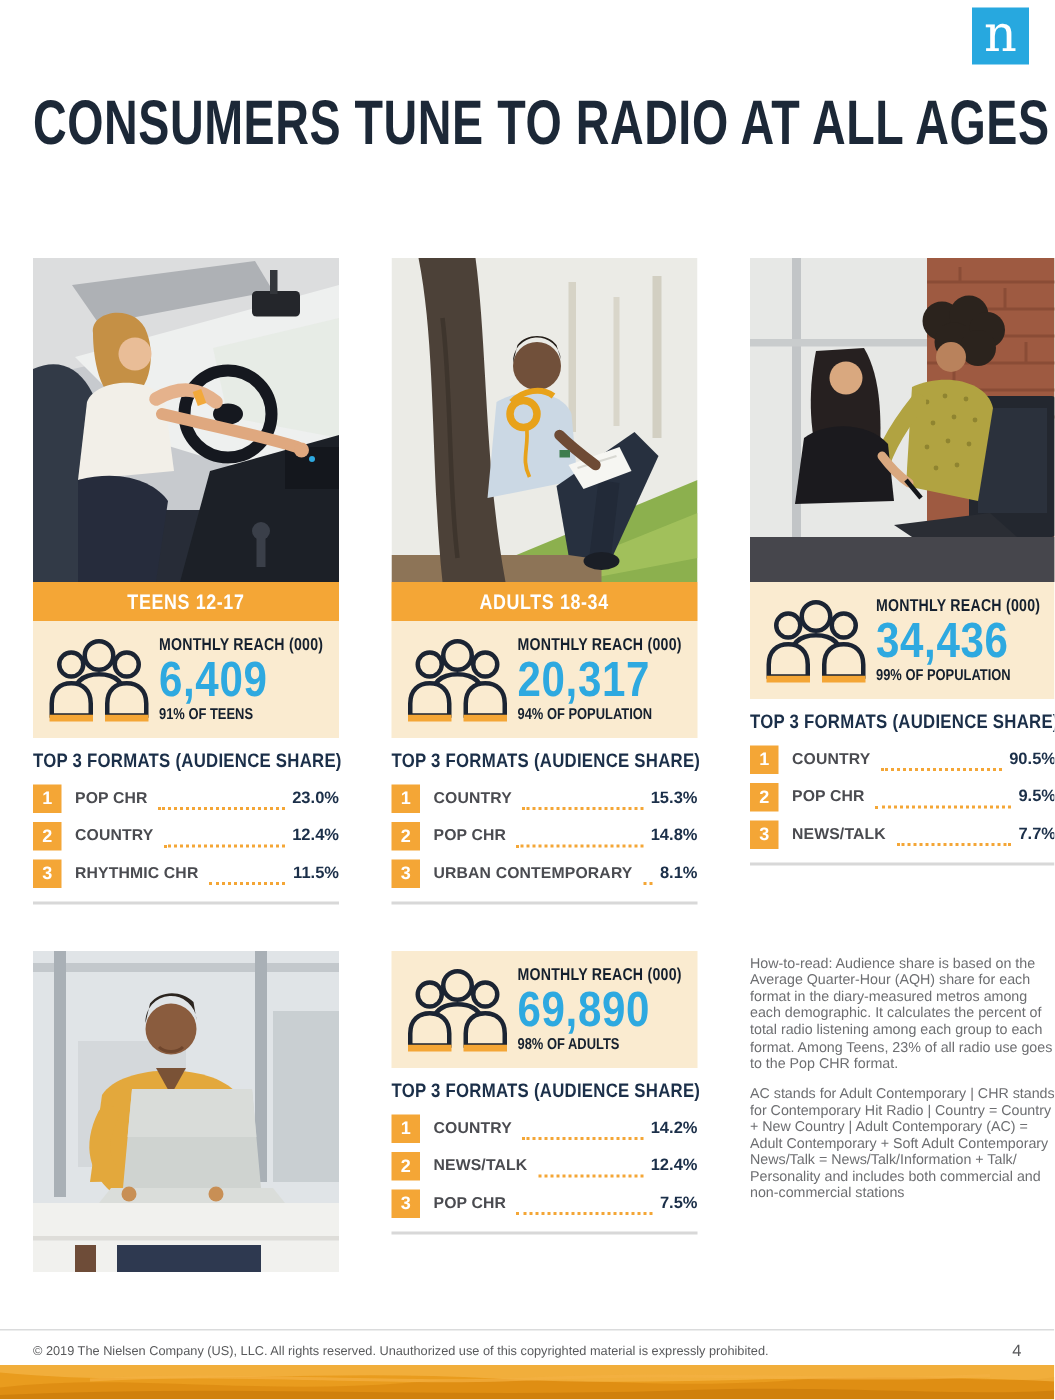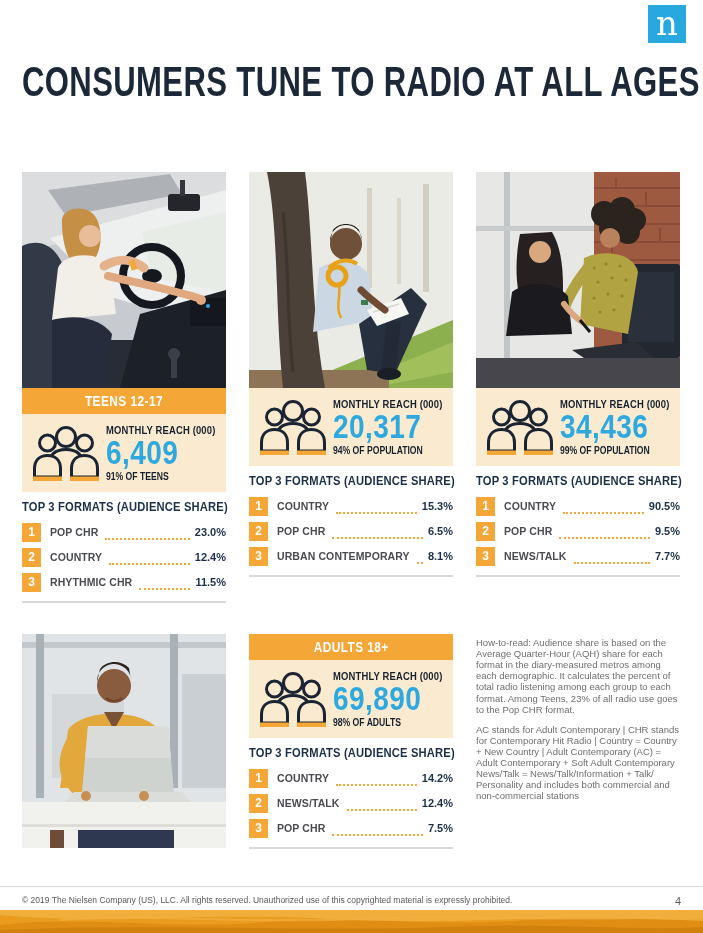--- a/index.html
+++ b/index.html
@@ -12,21 +12,21 @@
   .logo{position:absolute;left:648,top:5px;}
   .logo{position:absolute;left:648px;top:5px;width:38px;height:38px;background:#27A8DF;
         color:#fff;font-family:"DejaVu Serif",serif;font-size:34px;line-height:36px;
         text-align:center;}
   .title{position:absolute;left:22px;top:58px;margin:0;color:#1C2837;font-size:42px;
          font-weight:bold;letter-spacing:.5px;transform:scaleX(.74);transform-origin:0 50%;
          white-space:nowrap;}
   .subtitle{position:absolute;left:22px;top:119px;width:650px;margin:0;color:#6D6E71;
             font-size:12px;line-height:1.75;}
 
-  .row{position:absolute;left:22px;display:flex;gap:23px;}
+  .row{position:absolute;left:22px;display:flex;gap:35px;}
   .row1{top:172px;}
   .row2{top:634px;}
   .card{width:204px;display:flex;flex-direction:column;}
   .photo{display:block;width:204px;flex:0 0 auto;}
   .banner{height:26px;background:#F4A636;color:#ffffff;display:flex;align-items:center;
           justify-content:center;font-weight:bold;font-size:14px;letter-spacing:.5px;}
   .stat{height:78px;background:#FAEBD0;display:flex;align-items:center;padding:0 8px 0 10px;
         box-sizing:border-box;}
   .people{flex:0 0 auto;margin-right:6px;}
   .stat-text{display:flex;flex-direction:column;min-width:0;}
@@ -157,20 +157,23 @@
         <path d="M80,96 C88,88 100,86 108,92" stroke="#E8A21A" stroke-width="4" fill="none"></path>
         <path d="M90,112 C92,126 86,134 92,146" stroke="#E8A21A" stroke-width="2.5" fill="none"></path>
         <path d="M110,152 L162,116 L178,132 L146,202 L118,198 Z" fill="#27303F"></path>
         <polygon points="146,202 152,150 138,148 132,198" fill="#222A38"></polygon>
         <ellipse cx="140" cy="202" rx="12" ry="6" fill="#1A1E26"></ellipse>
         <polygon points="118,138 152,126 160,142 128,154" fill="#F6F6F2"></polygon>
         <line x1="124" y1="140" x2="150" y2="132" stroke="#D8D8D2" stroke-width="1.5"></line>
         <path d="M112,118 C120,126 128,132 136,138" stroke="#6E4B35" stroke-width="7" fill="none" stroke-linecap="round"></path>
         <rect x="112" y="128" width="7" height="5" fill="#3E7D4E"></rect>
       </svg>
+      <div class="banner">
+        <span class="cond-c">ADULTS 18-34</span>
+      </div>
       <div class="stat">
         <svg class="people" width="68" height="58" viewBox="0 0 68 58">
           <g stroke="#1B2433" stroke-width="3" fill="none">
             <circle cx="34" cy="13" r="9.5"></circle>
             <path d="M17,42 C17,30 24,25.5 34,25.5 C44,25.5 51,30 51,42"></path>
             <circle cx="15.5" cy="19" r="8"></circle>
             <circle cx="52.5" cy="19" r="8"></circle>
           </g>
           <g stroke="#1B2433" stroke-width="3" fill="#FAEBD0">
             <path d="M2.5,53 V45 C2.5,36 8,31.5 15.5,31.5 C23,31.5 28.5,36 28.5,45 V53 Z"></path>
@@ -189,21 +192,21 @@
       <div class="fmt-row">
         <span class="badge">1</span>
         <span class="fmt-name">COUNTRY</span>
         <span class="leader"></span>
         <span class="fmt-share">15.3%</span>
       </div>
       <div class="fmt-row">
         <span class="badge">2</span>
         <span class="fmt-name">POP CHR</span>
         <span class="leader"></span>
-        <span class="fmt-share">6.5%</span>
+        <span class="fmt-share">14.8%</span>
       </div>
       <div class="fmt-row">
         <span class="badge">3</span>
         <span class="fmt-name">URBAN CONTEMPORARY</span>
         <span class="leader"></span>
         <span class="fmt-share">8.1%</span>
       </div>
       <div class="card-divider"></div>
     </div>
 
@@ -328,23 +331,20 @@
         <circle cx="64" cy="162" r="5" fill="#C88F55"></circle>
         <circle cx="122" cy="162" r="5" fill="#C88F55"></circle>
         <rect x="0" y="168" width="204" height="46" fill="#F1F1EE"></rect>
         <rect x="0" y="190" width="204" height="3" fill="#DEDDD9"></rect>
         <rect x="56" y="196" width="96" height="18" fill="#2E3950"></rect>
         <rect x="28" y="196" width="14" height="18" fill="#6E4C38"></rect>
       </svg>
     </div>
 
     <div class="card">
-      <div class="banner">
-        <span class="cond-c">ADULTS 18+</span>
-      </div>
       <div class="stat">
         <svg class="people" width="68" height="58" viewBox="0 0 68 58">
           <g stroke="#1B2433" stroke-width="3" fill="none">
             <circle cx="34" cy="13" r="9.5"></circle>
             <path d="M17,42 C17,30 24,25.5 34,25.5 C44,25.5 51,30 51,42"></path>
             <circle cx="15.5" cy="19" r="8"></circle>
             <circle cx="52.5" cy="19" r="8"></circle>
           </g>
           <g stroke="#1B2433" stroke-width="3" fill="#FAEBD0">
             <path d="M2.5,53 V45 C2.5,36 8,31.5 15.5,31.5 C23,31.5 28.5,36 28.5,45 V53 Z"></path>

